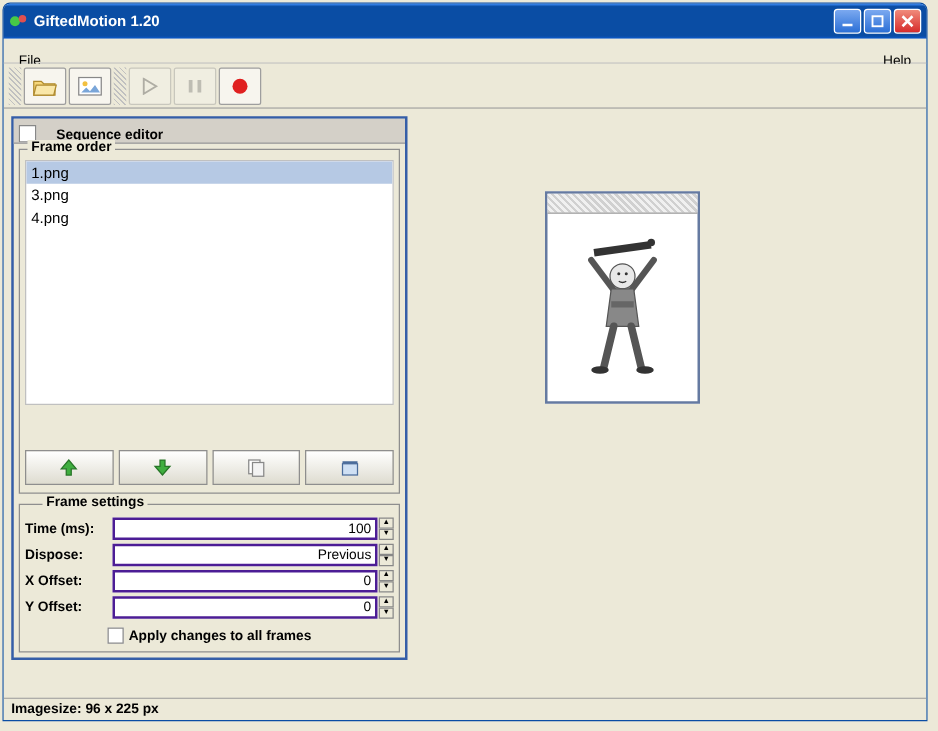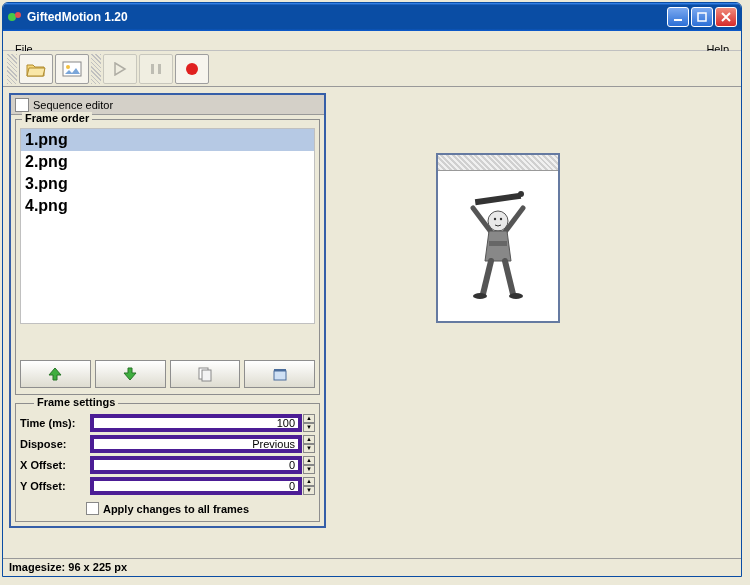--- a/index.html
+++ b/index.html
@@ -102,26 +102,26 @@
 .seq-window {
   width: 317px;
   height: 435px;
   border: 2px solid #355ea8;
   background: #ece9d8;
   display: flex;
   flex-direction: column;
 }
 .seq-title {
   height: 20px;
-  display: flex; align-items: center;
+  display: flex; align-items: flex-end;
   background: #d4d0c8;
   border-bottom: 1px solid #999;
   padding-left: 4px;
-  gap: 4px;
-  font-weight: normal;
+  gap: 16px;
+  font-weight: bold;
 }
 .seq-title .mini-icon {
   width: 14px; height: 14px;
   border: 1px solid #888;
   background: #fff;
   display: inline-block;
 }
 .frame-order-box {
   margin: 4px;
   border: 1px solid #8e8e8e;
@@ -138,22 +138,22 @@
 }
 .frame-list {
   flex: 1;
   background: #fff;
   border: 1px solid #c0c0c0;
   margin: 8px 4px 4px 4px;
   overflow: auto;
 }
 .frame-item {
   padding: 2px 4px;
-  font-weight: bold;
-  font-size: 16px;
+  font-weight: normal;
+  font-size: 12px;
   cursor: pointer;
 }
 .frame-item.selected {
   background: #b6c9e4;
 }
 .frame-btns {
   display: flex;
   gap: 4px;
   margin: 0 4px 6px 4px;
 }
@@ -183,21 +183,21 @@
   align-items: center;
   margin-bottom: 3px;
 }
 .fs-label {
   width: 70px;
   font-weight: bold;
 }
 .fs-input {
   flex: 1;
   height: 18px;
-  border: 4px solid #4c1d95;
+  border: 2px solid #4c1d95;
   background: #fff;
   text-align: right;
   padding: 0 3px;
   font-family: inherit;
   font-size: 11px;
 }
 .spinner {
   width: 12px;
   display: flex; flex-direction: column;
   margin-left: 1px;
@@ -327,21 +327,20 @@
     <div class="seq-window">
       <div class="seq-title">
         <span class="mini-icon"></span>
         <span>Sequence editor</span>
       </div>
 
       <div class="frame-order-box">
         <div class="legend">Frame order</div>
         <div class="frame-list">
           <div class="frame-item selected">1.png</div>
-          <div class="frame-item">2.png</div>
           <div class="frame-item">3.png</div>
           <div class="frame-item">4.png</div>
         </div>
         <div class="frame-btns">
           <div class="fbtn">
             <svg width="16" height="16" viewBox="0 0 16 16">
                 <path d="M8 2 L14 9 H10 V14 H6 V9 H2 z" fill="#3fae3f" stroke="#277527"></path>
               </svg>
           </div>
           <div class="fbtn">

